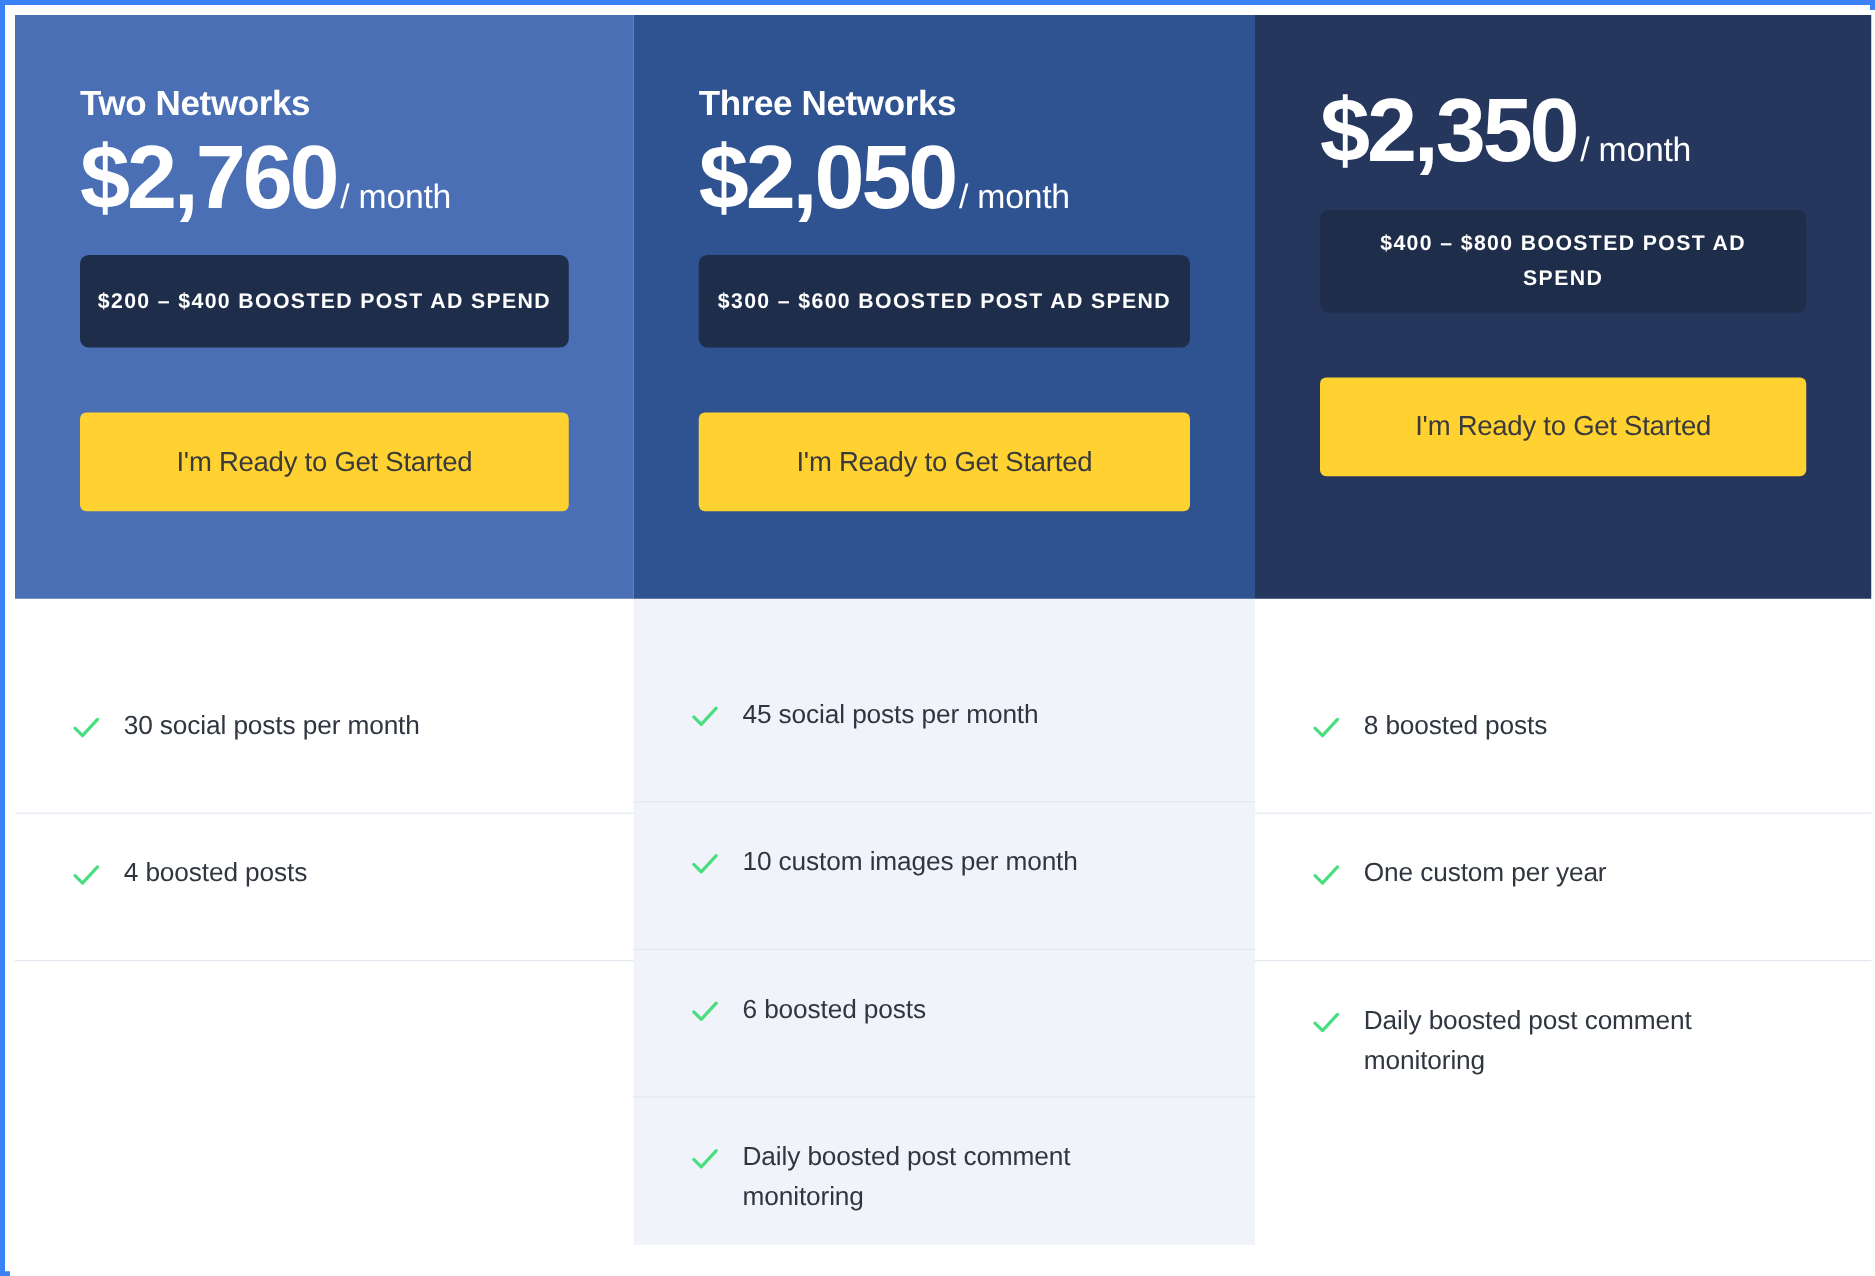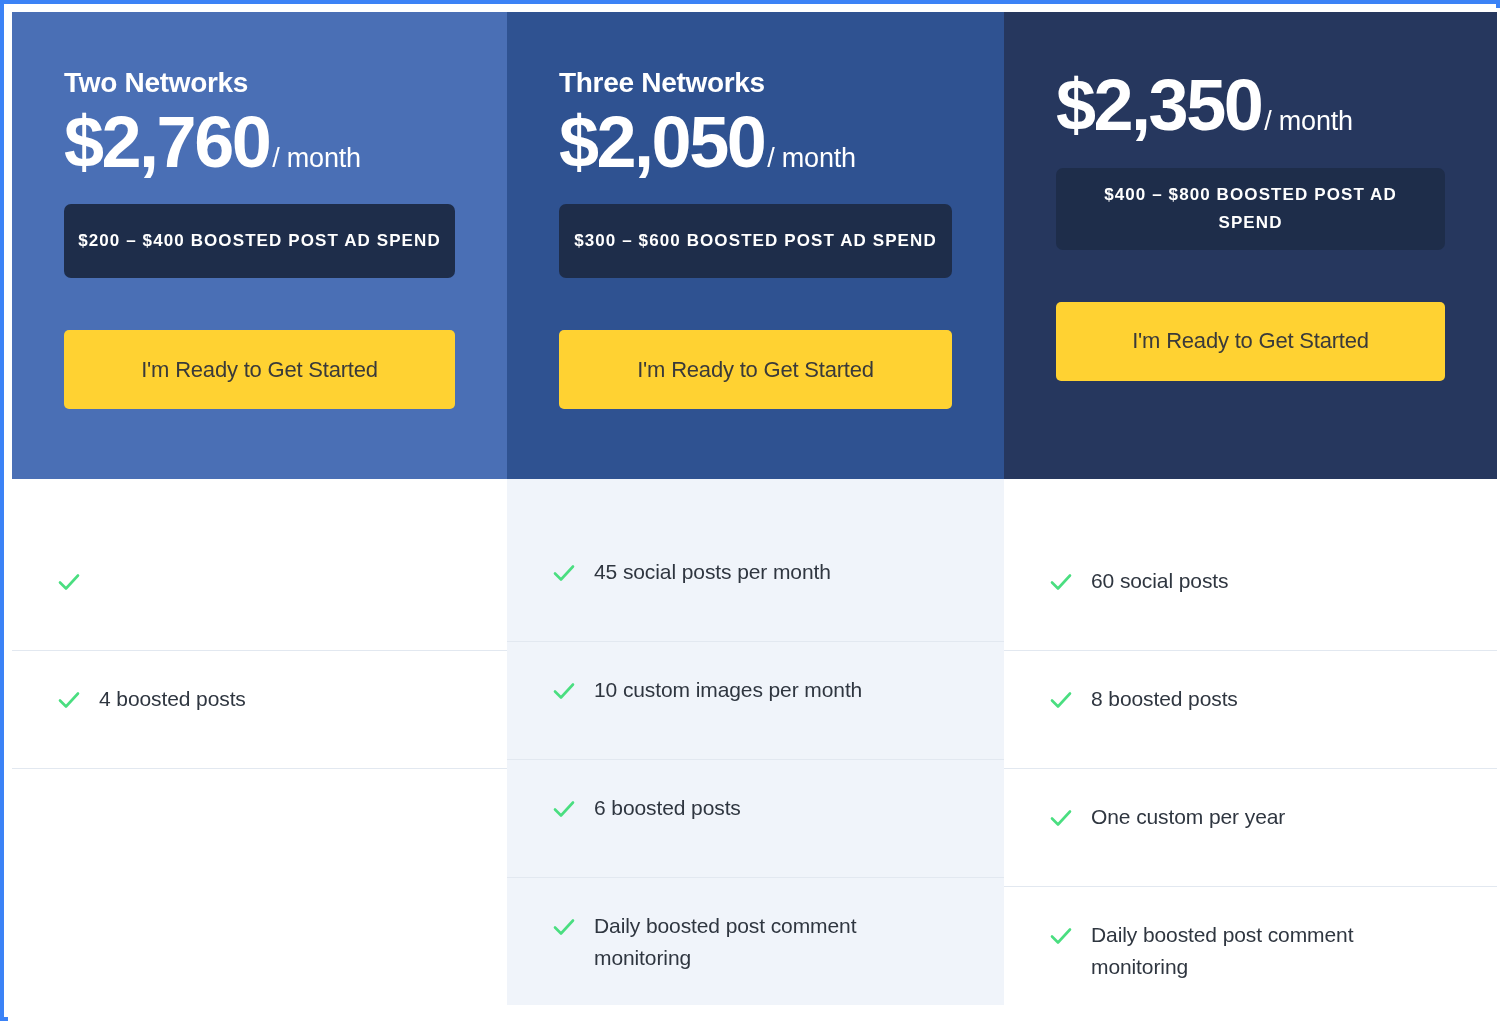--- a/index.html
+++ b/index.html
@@ -194,20 +194,21 @@
 
     <div class="features">
 
       <div class="fcol fcol-1">
         <div class="frow">
           <span class="check">
             <svg width="26" height="26" viewBox="0 0 26 26">
                 <path d="M4 13.5 L10 19.5 L22 6.5" fill="none" stroke="#4ade80" stroke-width="2.6" stroke-linecap="round" stroke-linejoin="round"></path>
               </svg>
           </span>
+          <span class="ftext">30 social posts per month</span>
         </div>
         <div class="frow">
           <span class="check">
             <svg width="26" height="26" viewBox="0 0 26 26">
                 <path d="M4 13.5 L10 19.5 L22 6.5" fill="none" stroke="#4ade80" stroke-width="2.6" stroke-linecap="round" stroke-linejoin="round"></path>
               </svg>
           </span>
           <span class="ftext">4 boosted posts</span>
         </div>
       </div>
@@ -241,28 +242,20 @@
           <span class="check">
             <svg width="26" height="26" viewBox="0 0 26 26">
                 <path d="M4 13.5 L10 19.5 L22 6.5" fill="none" stroke="#4ade80" stroke-width="2.6" stroke-linecap="round" stroke-linejoin="round"></path>
               </svg>
           </span>
           <span class="ftext">Daily boosted post comment monitoring</span>
         </div>
       </div>
 
       <div class="fcol fcol-3">
-        <div class="frow">
-          <span class="check">
-            <svg width="26" height="26" viewBox="0 0 26 26">
-                <path d="M4 13.5 L10 19.5 L22 6.5" fill="none" stroke="#4ade80" stroke-width="2.6" stroke-linecap="round" stroke-linejoin="round"></path>
-              </svg>
-          </span>
-          <span class="ftext">60 social posts</span>
-        </div>
         <div class="frow">
           <span class="check">
             <svg width="26" height="26" viewBox="0 0 26 26">
                 <path d="M4 13.5 L10 19.5 L22 6.5" fill="none" stroke="#4ade80" stroke-width="2.6" stroke-linecap="round" stroke-linejoin="round"></path>
               </svg>
           </span>
           <span class="ftext">8 boosted posts</span>
         </div>
         <div class="frow">
           <span class="check">

